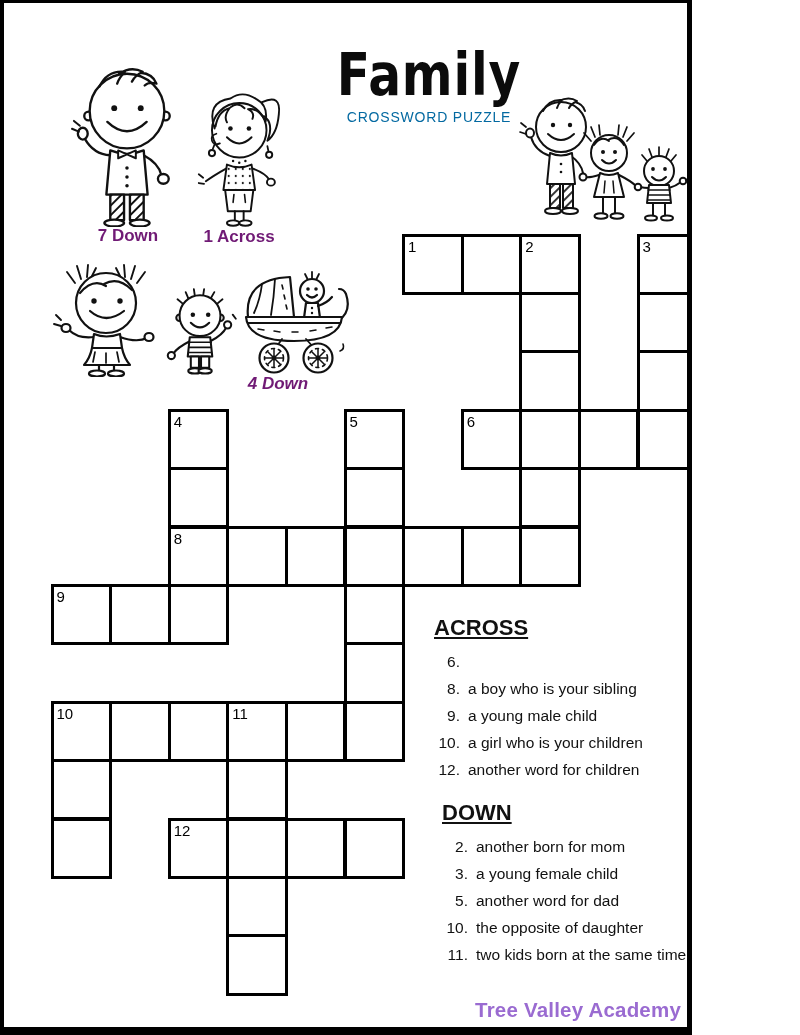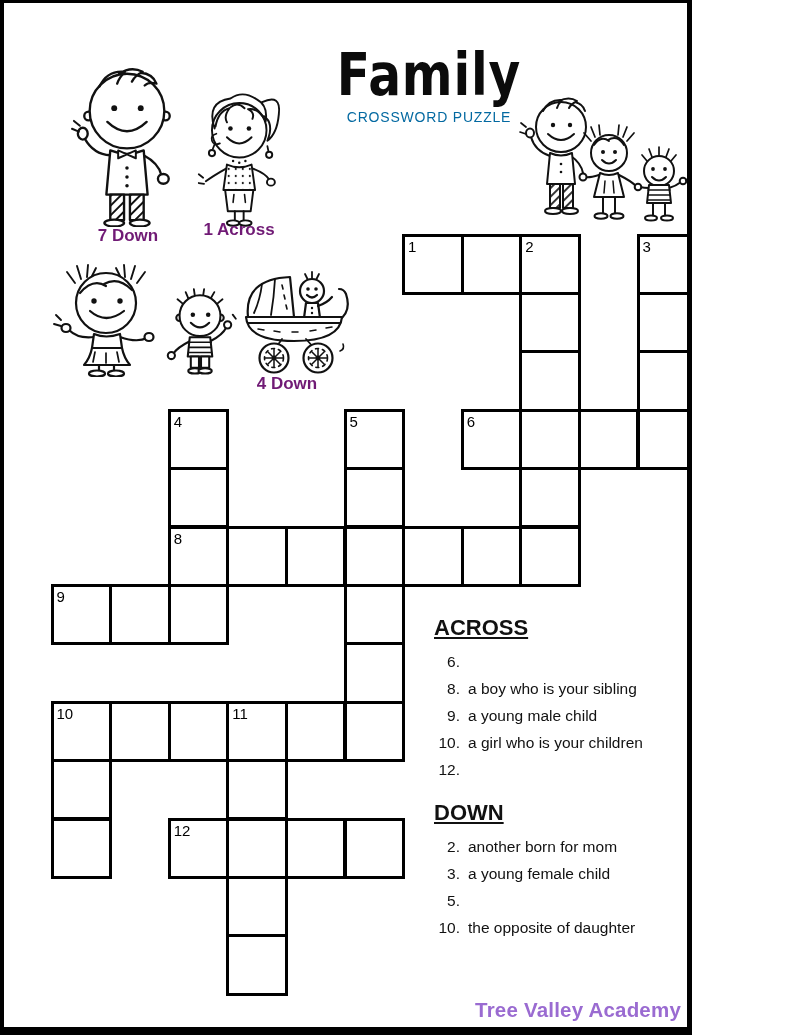--- a/index.html
+++ b/index.html
@@ -24,21 +24,21 @@
   .fig-label{position:absolute;font-size:17px;font-weight:700;text-align:center;color:#701a75;}
   
   .cell{
     position:absolute;width:61.6px;height:61.4px;box-sizing:border-box;
     border:3px solid #000;background:#fff;
   }
   .cnum{position:absolute;left:3px;top:1px;font-size:15px;color:#000;}
   
   .clues{position:absolute;left:430px;width:330px;}
   .clues.across{top:612px;}
-  .clues.down{top:797px;}
+  .clues.down{top:797px;margin-left:8px;}
   .clues h2{margin:0 0 7px 0;font-size:22px;font-weight:700;text-decoration:underline;}
   .clue{display:flex;line-height:27px;font-size:15.5px;}
   .clue .num{width:26px;text-align:right;flex:0 0 26px;}
   .clue .txt{margin-left:8px;}
   
   .brand{
     position:absolute;right:6px;top:995px;font-size:20.5px;font-weight:700;
     letter-spacing:.2px;
   }
 </style>
@@ -113,21 +113,21 @@
           <ellipse cx="84" cy="107" rx="4.5" ry="4" fill="#fff"></ellipse>
         <path d="M34 87 Q48 93 62 87 L66 116 L30 116 Z" fill="url(#dotsA)"></path>
         <path d="M32 116 L64 116 L61 140 L35 140 Z" fill="#fff"></path>
         <path d="M42 121 l-1 9 M54 121 l1 9" stroke-width="1.8"></path>
         <path d="M43 140 L43 151 M53 140 L53 151"></path>
         <ellipse cx="41" cy="153.5" rx="7" ry="3" fill="#fff"></ellipse>
           <ellipse cx="55" cy="153.5" rx="7" ry="3" fill="#fff"></ellipse>
       </g>
     </svg>
   </div>
-  <div class="fig-label" style="left:187px;top:217px;width:96px;">1 Across</div>
+  <div class="fig-label" style="left:187px;top:224px;width:96px;">1 Across</div>
 
   <div class="fig" style="left:515px;top:88px;width:265px;height:134px;">
     <svg viewBox="0 0 265 134">
       <defs>
         <pattern id="stripeB" width="6" height="6" patternUnits="userSpaceOnUse" patternTransform="rotate(45)">
           <rect width="6" height="6" fill="#fff"></rect>
             <line x1="1" y1="0" x2="1" y2="6" stroke="#111" stroke-width="1.7"></line>
         </pattern>
         <pattern id="dotsB" width="7" height="7" patternUnits="userSpaceOnUse">
           <rect width="7" height="7" fill="#fff"></rect>
@@ -279,21 +279,21 @@
         <circle cx="36" cy="93" r="9.5" stroke-dasharray="3 4" stroke-width="1.6"></circle>
           <circle cx="80" cy="93" r="9.5" stroke-dasharray="3 4" stroke-width="1.6"></circle>
         <path d="M36 84 V102 M27 93 H45 M30 87 L42 99 M30 99 L42 87" stroke-width="1.5"></path>
         <path d="M80 84 V102 M71 93 H89 M74 87 L86 99 M74 99 L86 87" stroke-width="1.5"></path>
         <circle cx="36" cy="93" r="2.4" fill="#111" stroke="none"></circle>
           <circle cx="80" cy="93" r="2.4" fill="#111" stroke="none"></circle>
         <path d="M102 86 q5 -2 3 -7" stroke-width="1.6"></path>
       </g>
     </svg>
   </div>
-  <div class="fig-label" style="left:239px;top:371px;width:88px;">4 Down</div>
+  <div class="fig-label" style="left:230px;top:371px;width:88px;font-style:italic;">4 Down</div>
 
   <div id="grid">
       <div class="cell" style="left: 398.1px; top: 230.5px;">
         <span class="cnum">1</span>
       </div>
       <div class="cell" style="left: 456.7px; top: 230.5px;"></div>
       <div class="cell" style="left: 515.3px; top: 230.5px;">
         <span class="cnum">2</span>
       </div>
       <div class="cell" style="left: 632.5px; top: 230.5px;">
@@ -375,40 +375,46 @@
         <div class="clue">
           <span class="num">9.</span>
           <span class="txt">a young male child</span>
         </div>
         <div class="clue">
           <span class="num">10.</span>
           <span class="txt">a girl who is your children</span>
         </div>
         <div class="clue">
           <span class="num">12.</span>
+          <span class="txt">another word for children</span>
         </div>
       </div>
   </section>
 
   <section class="clues down">
     <h2>DOWN</h2>
     <div id="down-list">
         <div class="clue">
           <span class="num">2.</span>
           <span class="txt">another born for mom</span>
         </div>
         <div class="clue">
           <span class="num">3.</span>
           <span class="txt">a young female child</span>
         </div>
         <div class="clue">
           <span class="num">5.</span>
+          <span class="txt">another word for dad</span>
         </div>
         <div class="clue">
           <span class="num">10.</span>
           <span class="txt">the opposite of daughter</span>
         </div>
+        <div class="clue">
+          <span class="num">11.</span>
+          <span class="txt">two kids born at the same time</span>
+        </div>
       </div>
   </section>
 
   <div class="brand" style="color: rgb(154, 107, 209);">Tree Valley Academy</div>
 
 </div>
 
 </body></html>

